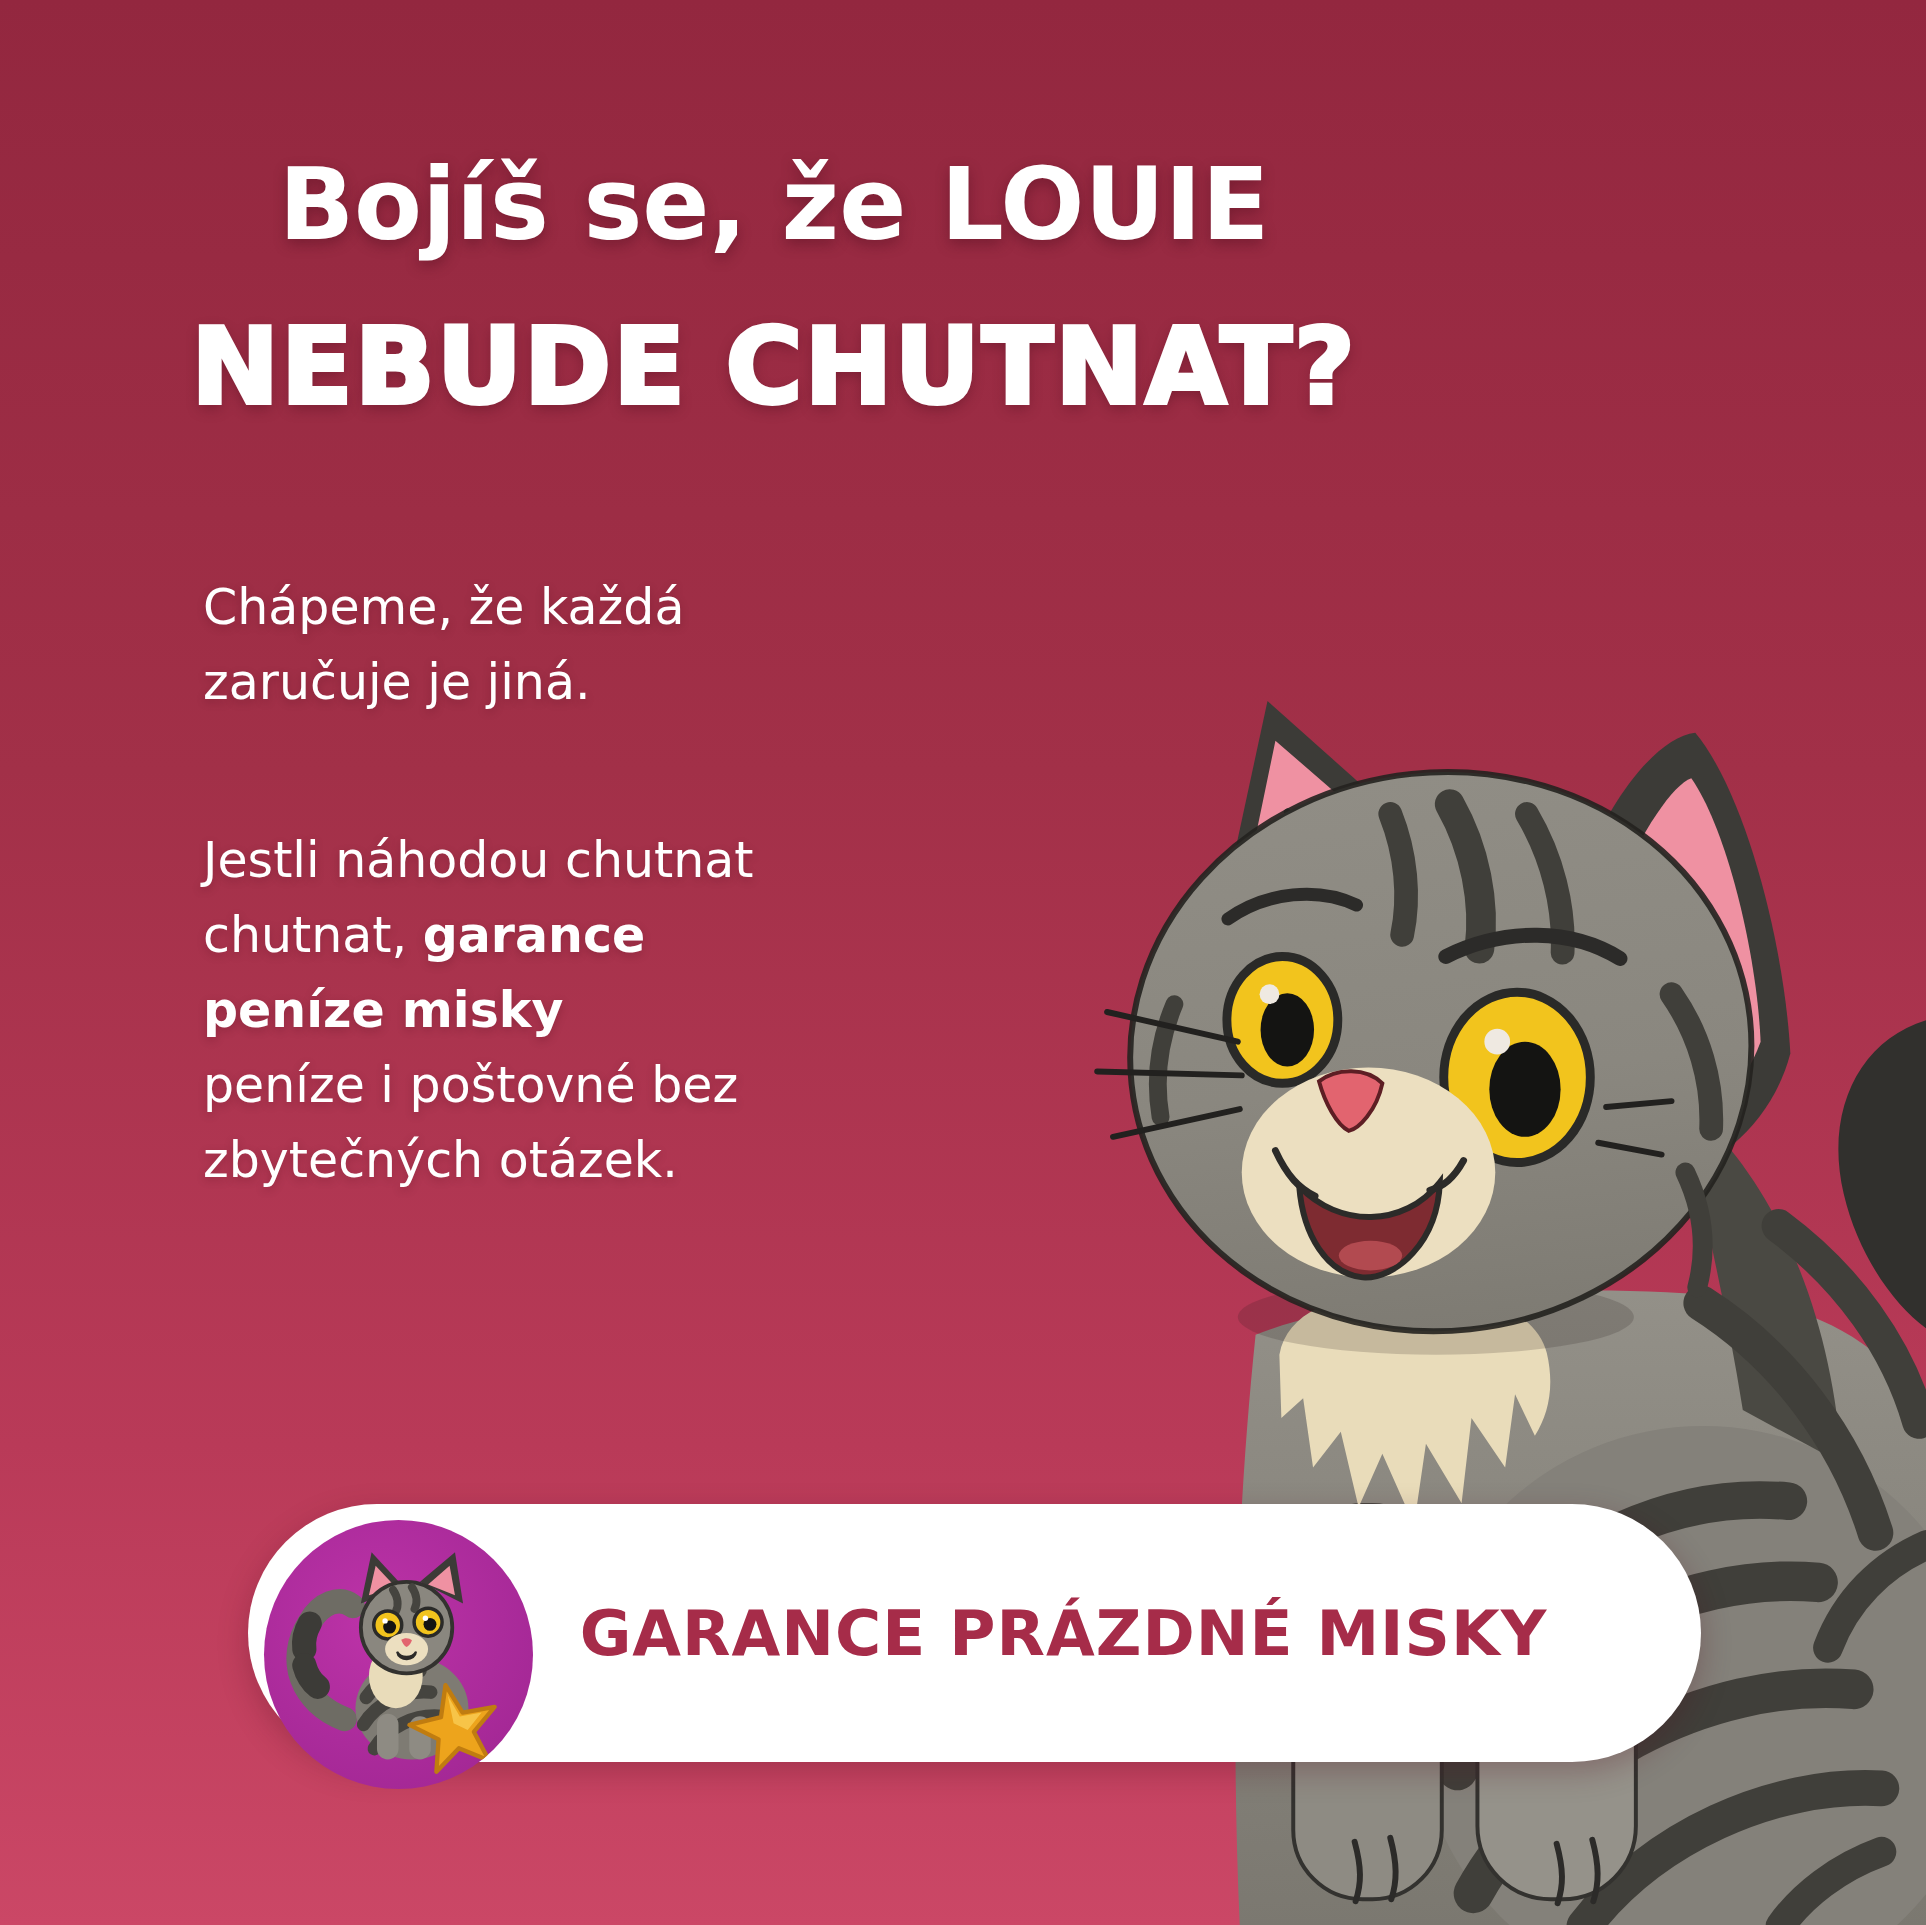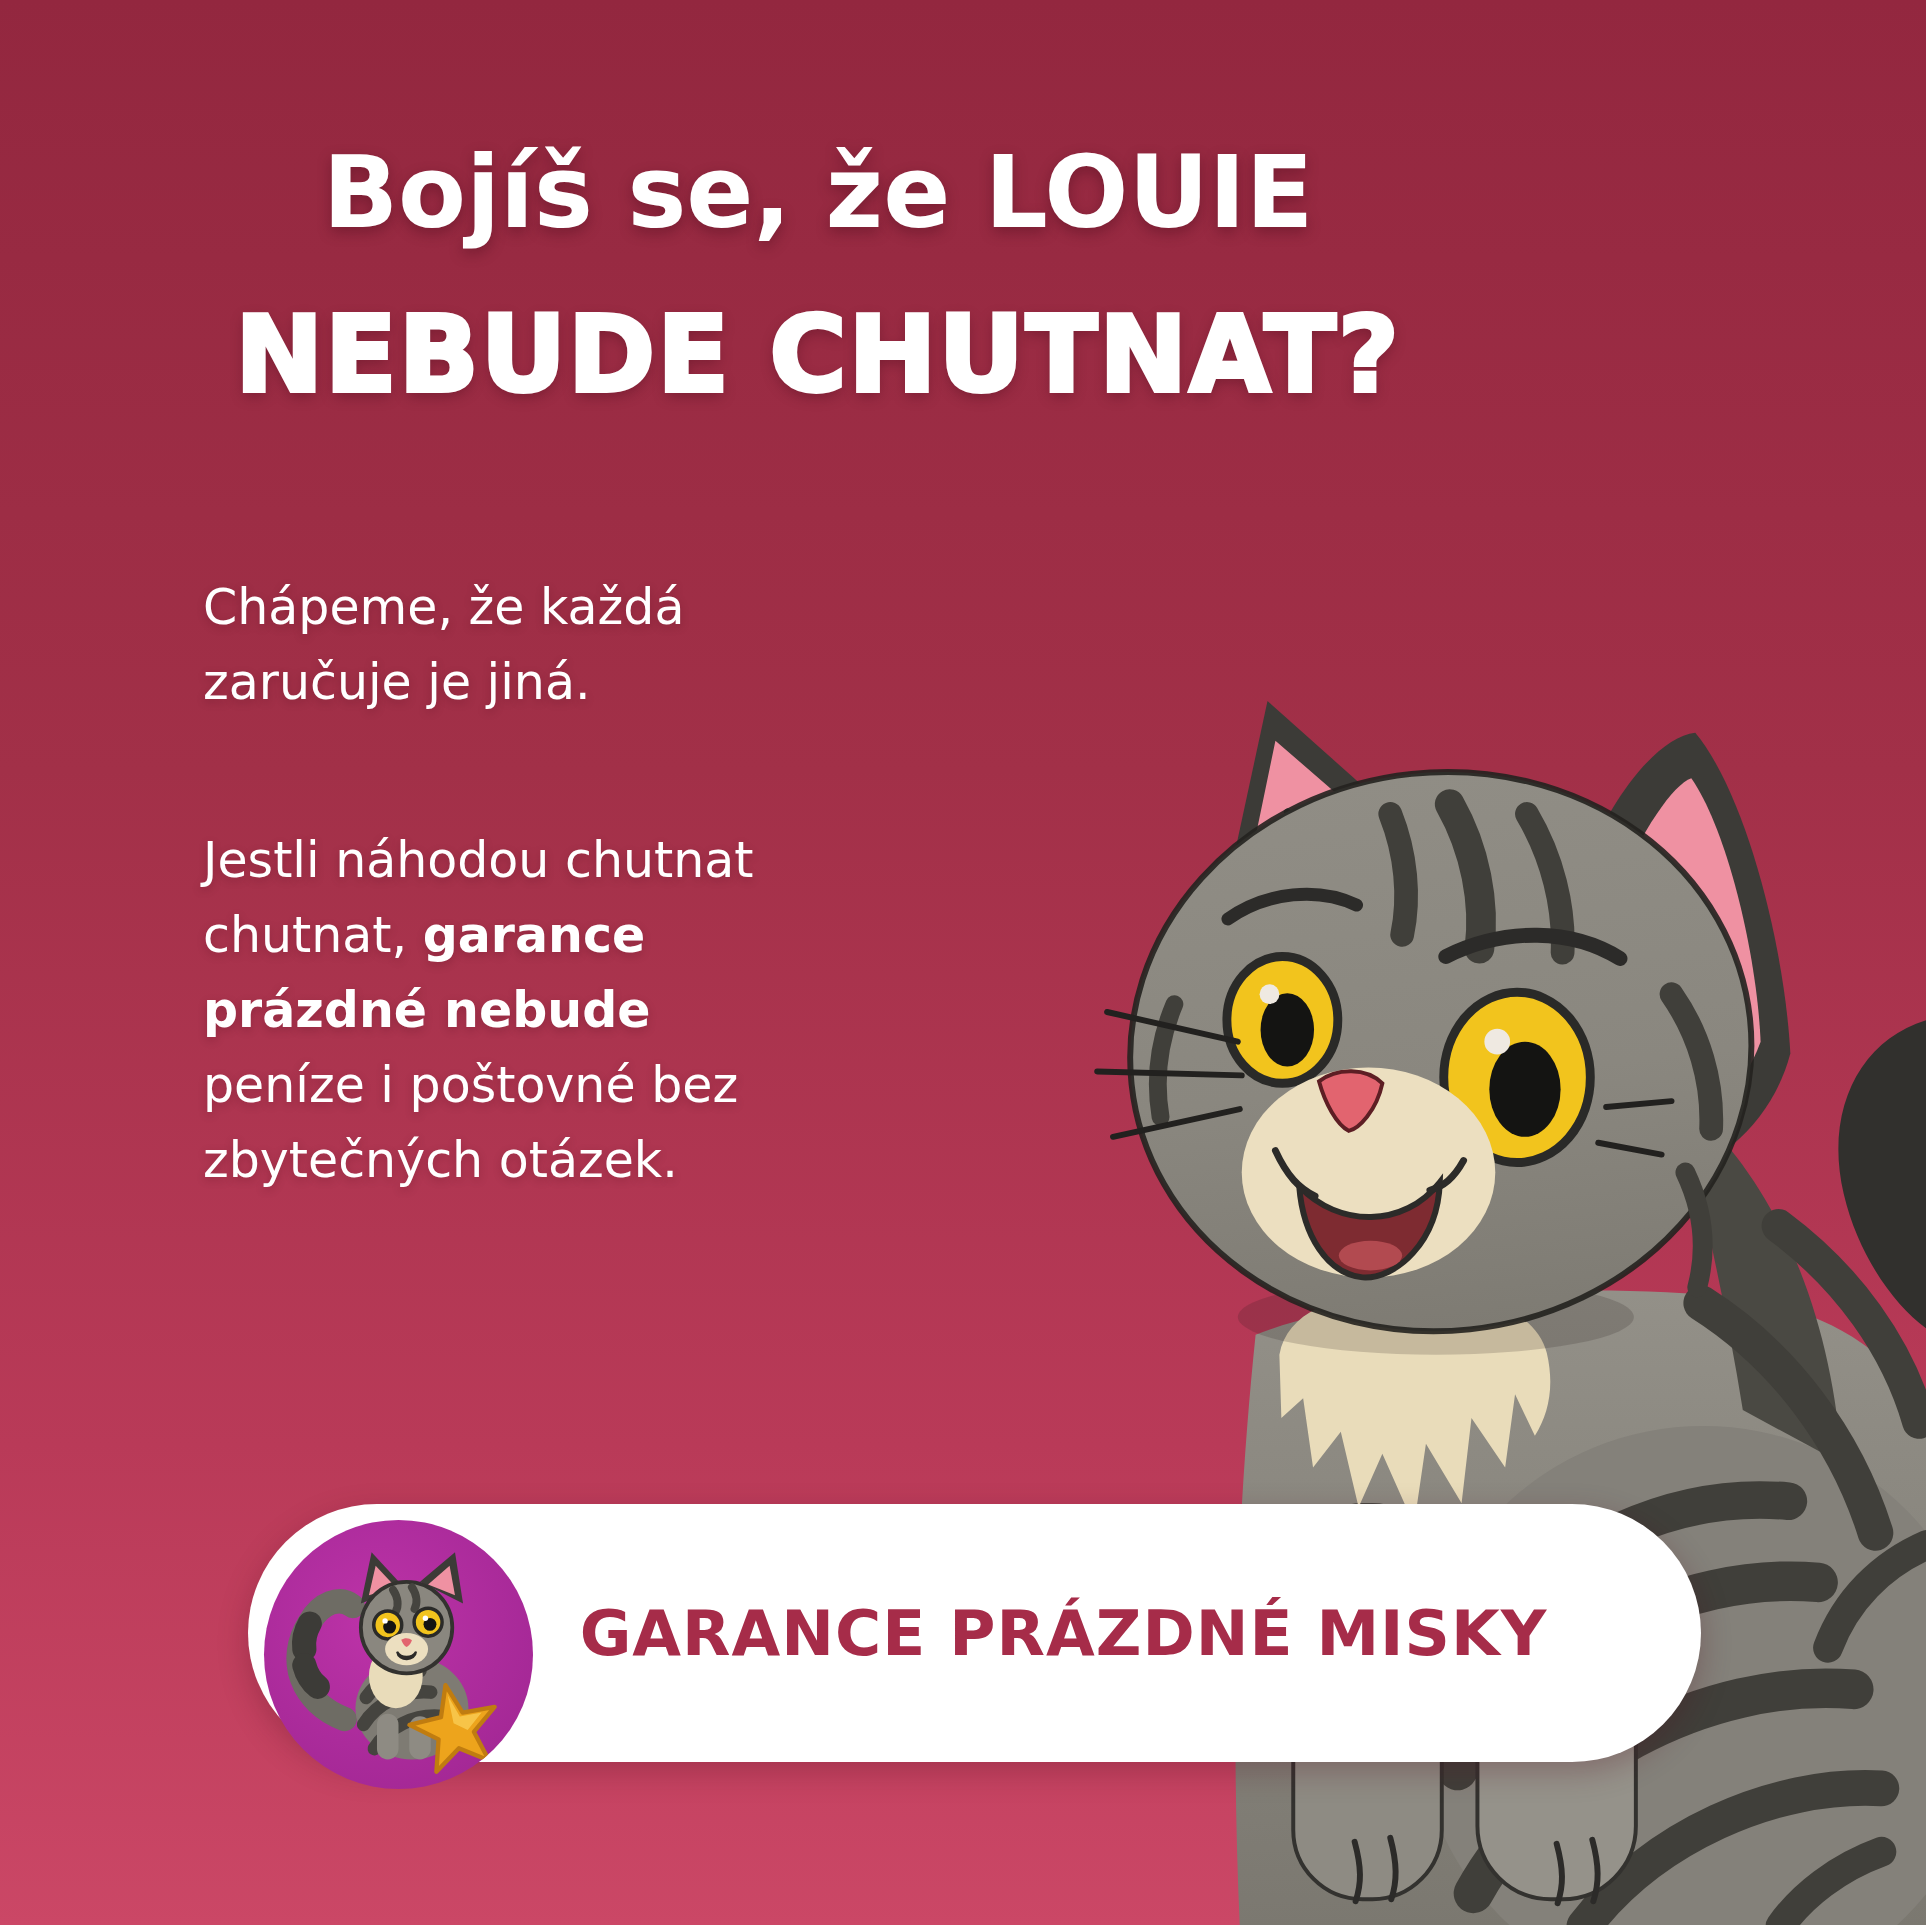--- a/index.html
+++ b/index.html
@@ -2,23 +2,22 @@
 <html><head>
 <meta charset="utf-8">
 <style>
   html,body{margin:0;padding:0;background:#555;}
   .poster{
     position:relative;width:1927px;height:1926px;overflow:hidden;
     background:linear-gradient(180deg,#93273f 0%,#a23048 40%,#b93a58 75%,#cb4766 100%);
     font-family:"DejaVu Sans","Liberation Sans",sans-serif;
   }
   .heading{
-    position:absolute;top:118px;left:0;width:1548px;text-align:center;color:#ffffff;
+    position:absolute;top:130px;left:0;width:1548px;text-align:center;color:#ffffff;
     text-shadow:0 5px 14px rgba(70,10,25,.4);
-    padding-left:44px;
   }
   .heading .line1{
     font-size:99px;line-height:149px;font-weight:bold;letter-spacing:0px;
   }
   .heading .line2{
     font-size:105px;line-height:149px;font-weight:bold;margin-top:14px;
     letter-spacing:2px;-webkit-text-stroke:4px #ffffff;
   }
   .copy{
     position:absolute;left:203px;top:570px;width:772px;color:#ffffff;
@@ -56,21 +55,21 @@
   </div>
 
   <div class="copy">
     <div class="para">
         <div><span>Chápeme, že každá</span></div>
         <div><span>zaručuje je jiná.</span></div>
       </div>
     <div class="para">
         <div><span>Jestli náhodou chutnat</span></div>
         <div><span>chutnat, </span><b>garance</b></div>
-        <div><b>prázdné nebude</b></div>
+        <div><b>peníze misky</b></div>
         <div><span>peníze i poštovné bez</span></div>
         <div><span>zbytečných otázek.</span></div>
       </div>
   </div>
 
   <svg class="cat-layer" viewBox="0 0 1946 1945" aria-hidden="true">
     <defs>
       <linearGradient id="furBody" x1="0" y1="0" x2="0" y2="1">
         <stop offset="0" stop-color="#939088"></stop>
           <stop offset="1" stop-color="#7b7870"></stop>

